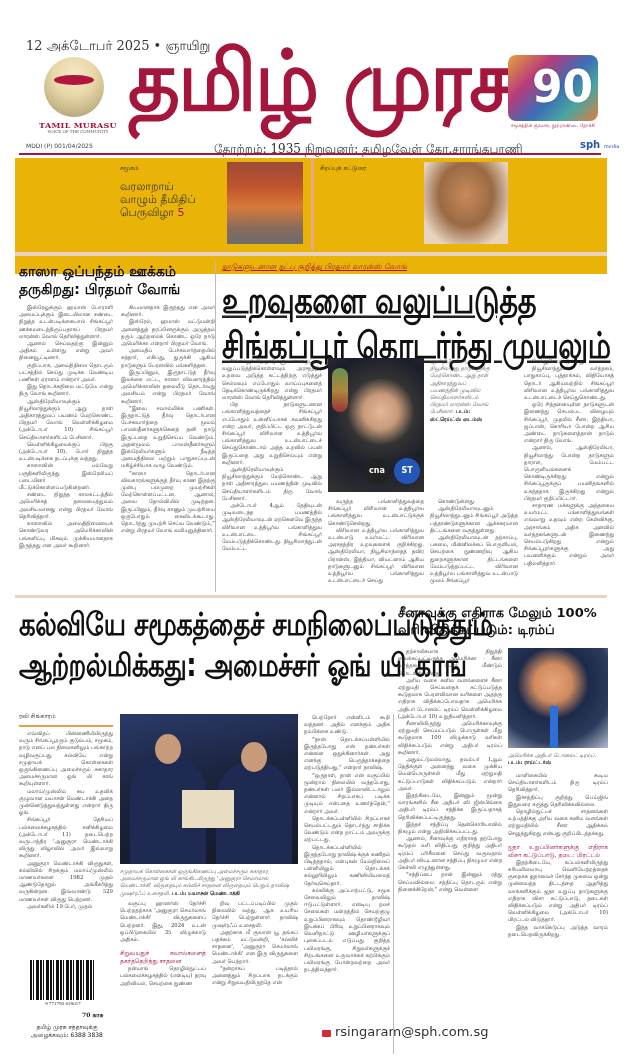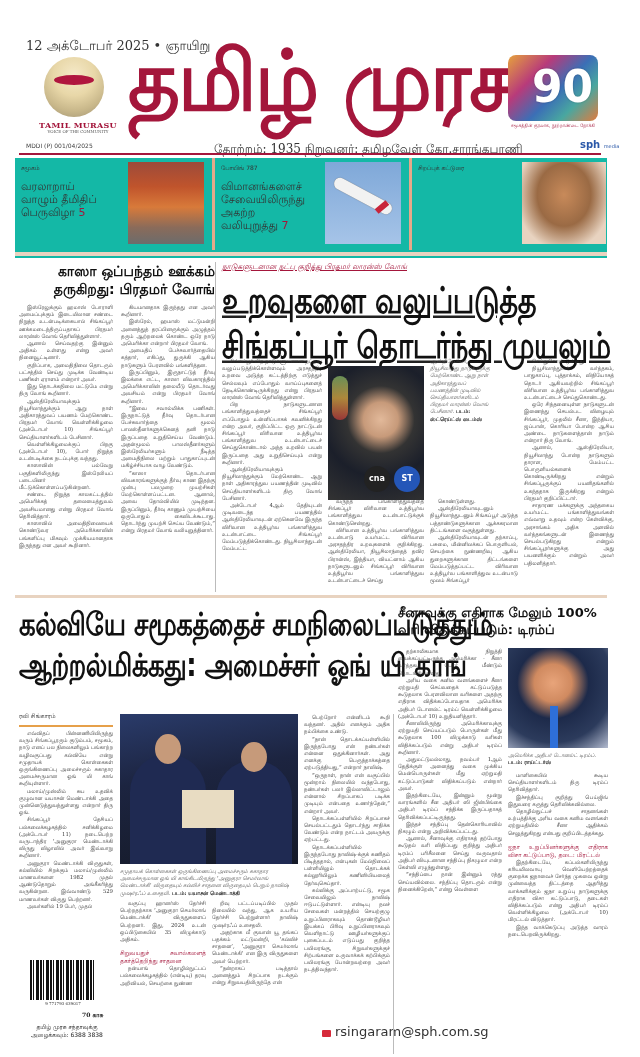--- a/index.html
+++ b/index.html
@@ -20,50 +20,50 @@
   .founding { position: absolute; left: 214px; top: 142px; font-size: 12px; color: #333; }
   .badge90 { position: absolute; left: 508px; top: 55px; width: 90px; height: 66px; border-radius: 8px;
     background: linear-gradient(135deg, #e6a23c 0%, #b83b7a 30%, #3b6fb6 55%, #49a7a0 75%, #e37b3d 100%); }
   .badge90-num { position: absolute; left: 24px; top: 4px; font-size: 44px; font-weight: bold; color: #fff; font-family: "DejaVu Sans", sans-serif; line-height: 56px; text-shadow: 0 0 2px rgba(0,0,0,0.3); }
   .badge-tag { position: absolute; left: 508px; top: 123px; width: 90px; text-align: center; font-size: 4.5px; color: #a4163b; line-height: 6px; }
   .sph { position: absolute; left: 580px; top: 139px; font-size: 10px; font-weight: bold; color: #2a58a8; font-family: "DejaVu Sans", sans-serif; }
   .sph small { font-size: 5px; font-weight: normal; }
   .mast-rule { position: absolute; left: 19px; top: 153px; width: 582px; height: 2px; background: #a4163b; }
 
   
-  .teasers { position: absolute; left: 15px; top: 158px; width: 592px; height: 100px; background: #14b8a6; display: flex; }
+  .teasers { position: absolute; left: 15px; top: 158px; width: 592px; height: 116px; background: #eab308; display: flex; justify-content: center; }
   .teaser { position: relative; width: 197px; height: 92px; padding: 6px 6px; }
   .teaser + .teaser { border-left: 3px solid #e6a98a; }
   .teaser-kicker { font-size: 6px; color: #333; font-family: "DejaVu Sans", sans-serif; }
   .teaser-head { margin-top: 8px; font-size: 11px; line-height: 13px; color: #333; font-family: "DejaVu Sans", sans-serif; width: 76px; }
   .teaser-page { color: #a4163b; font-size: 11px; }
   .teaser-img { position: absolute; right: 8px; top: 4px; width: 76px; height: 82px; }
   .img-festival { background: linear-gradient(180deg, #9c4a3a 0%, #c0542c 30%, #d87a3a 55%, #8a6b5a 80%, #6c6c6c 100%); }
   .img-plane { background: linear-gradient(180deg, #7fa8d8 0%, #a6c4e8 100%); }
   .img-plane::before { content: ""; position: absolute; left: 6px; top: 28px; width: 64px; height: 12px; border-radius: 6px; background: #f2f2f2; transform: rotate(28deg); box-shadow: 0 0 1px #666; }
   .img-plane::after { content: ""; position: absolute; left: 50px; top: 42px; width: 14px; height: 6px; background: #c8253a; transform: rotate(-40deg); }
   .img-actor { background: radial-gradient(ellipse at 50% 40%, #c88a5a 0%, #9a6a44 45%, #e8d3c0 80%); right: 0; width: 84px; }
 
   .band-rule { position: absolute; left: 15px; top: 252px; width: 592px; height: 4px; background: #e8d3c0; }
 
   
   .left-story { position: absolute; left: 19px; top: 262px; width: 196px; }
-  .left-head { font-size: 14px; line-height: 18px; color: #111; font-family: "DejaVu Sans", sans-serif; text-align: right; }
+  .left-head { font-size: 14px; line-height: 18px; color: #111; font-family: "DejaVu Sans", sans-serif; }
   .body-cols { display: flex; gap: 8px; margin-top: 6px; }
   .body-col { flex: 1; font-size: 5.3px; line-height: 7.2px; color: #333; text-align: justify; }
   .body-col p { text-indent: 8px; margin-bottom: 0; }
   .col-rule { position: absolute; left: 215px; top: 262px; width: 1px; height: 330px; background: #bbb; }
 
   
   .lead { position: absolute; left: 222px; top: 262px; width: 392px; text-decoration: underline; }
   .lead-kicker { font-size: 7.5px; color: #a4163b; font-style: italic; text-decoration: underline; font-family: "DejaVu Sans", sans-serif; }
   .lead-head { margin-top: 6px; font-size: 29px; line-height: 36px; font-weight: bold; color: #111; font-family: "DejaVu Sans", sans-serif; letter-spacing: -0.5px; transform: scaleY(1.25); transform-origin: top left; }
   .lead-body { position: absolute; top: 96px; left: 0; width: 392px; height: 238px; }
   .lead-col1 { position: absolute; left: 0; top: 0; width: 100px; }
-  .lead-photo { position: absolute; left: 106px; top: 8px; width: 96px; height: 134px;
+  .lead-photo { position: absolute; left: 106px; top: 0; width: 96px; height: 134px;
     background: radial-gradient(circle at 55% 40%, #e2b99a 0%, #c79a7a 18%, #333 35%, #1b1f2a 60%, #333 100%); }
   .lead-photo::before { content: ""; position: absolute; left: 4px; top: 10px; width: 16px; height: 44px; border-radius: 8px; background: linear-gradient(180deg,#8bbf6a,#e6b040,#c63a3a); opacity: .7; }
   .mic { position: absolute; bottom: 8px; width: 26px; height: 26px; border-radius: 50%; font-size: 8px; font-weight: bold; color: #fff; text-align: center; line-height: 26px; font-family: "DejaVu Sans", sans-serif; }
   .mic-cna { left: 36px; background: #222; }
   .mic-st { left: 66px; background: #2456b8; }
   .lead-caption { position: absolute; left: 208px; top: 0; width: 60px; font-size: 5.3px; line-height: 7.2px; color: #555; font-style: italic; }
   .lead-caption b { font-style: normal; color: #222; }
   .lead-col-mid { position: absolute; left: 106px; top: 140px; width: 96px; }
   .lead-col-mid2 { position: absolute; left: 208px; top: 140px; width: 88px; }
   .lead-col3 { position: absolute; left: 302px; top: 0; width: 90px; }
@@ -132,25 +132,20 @@
   <div class="mast-rule"></div>
 </header>
 
 <section class="teasers">
   <div class="teaser">
     <div class="teaser-kicker">சமூகம்</div>
     <div class="teaser-head"><span>வரலாறாய் வாழும் தீமிதிப் பெருவிழா</span> <span class="teaser-page">5</span></div>
     <div class="teaser-img img-festival"></div>
   </div>
   <div class="teaser">
-    <div class="teaser-kicker">போயிங் 787</div>
-    <div class="teaser-head"><span>விமானங்களைச் சேவையிலிருந்து அகற்ற வலியுறுத்து</span> <span class="teaser-page">7</span></div>
-    <div class="teaser-img img-plane"></div>
-  </div>
-  <div class="teaser">
     <div class="teaser-kicker">சிறப்புக் கட்டுரை</div>
     <div class="teaser-img img-actor"></div>
   </div>
 </section>
 <div class="band-rule"></div>
 
 <article class="left-story">
   <h2 class="left-head">காஸா ஒப்பந்தம் ஊக்கம் தருகிறது: பிரதமர் வோங்</h2>
   <div class="body-cols">
     <div class="body-col">

